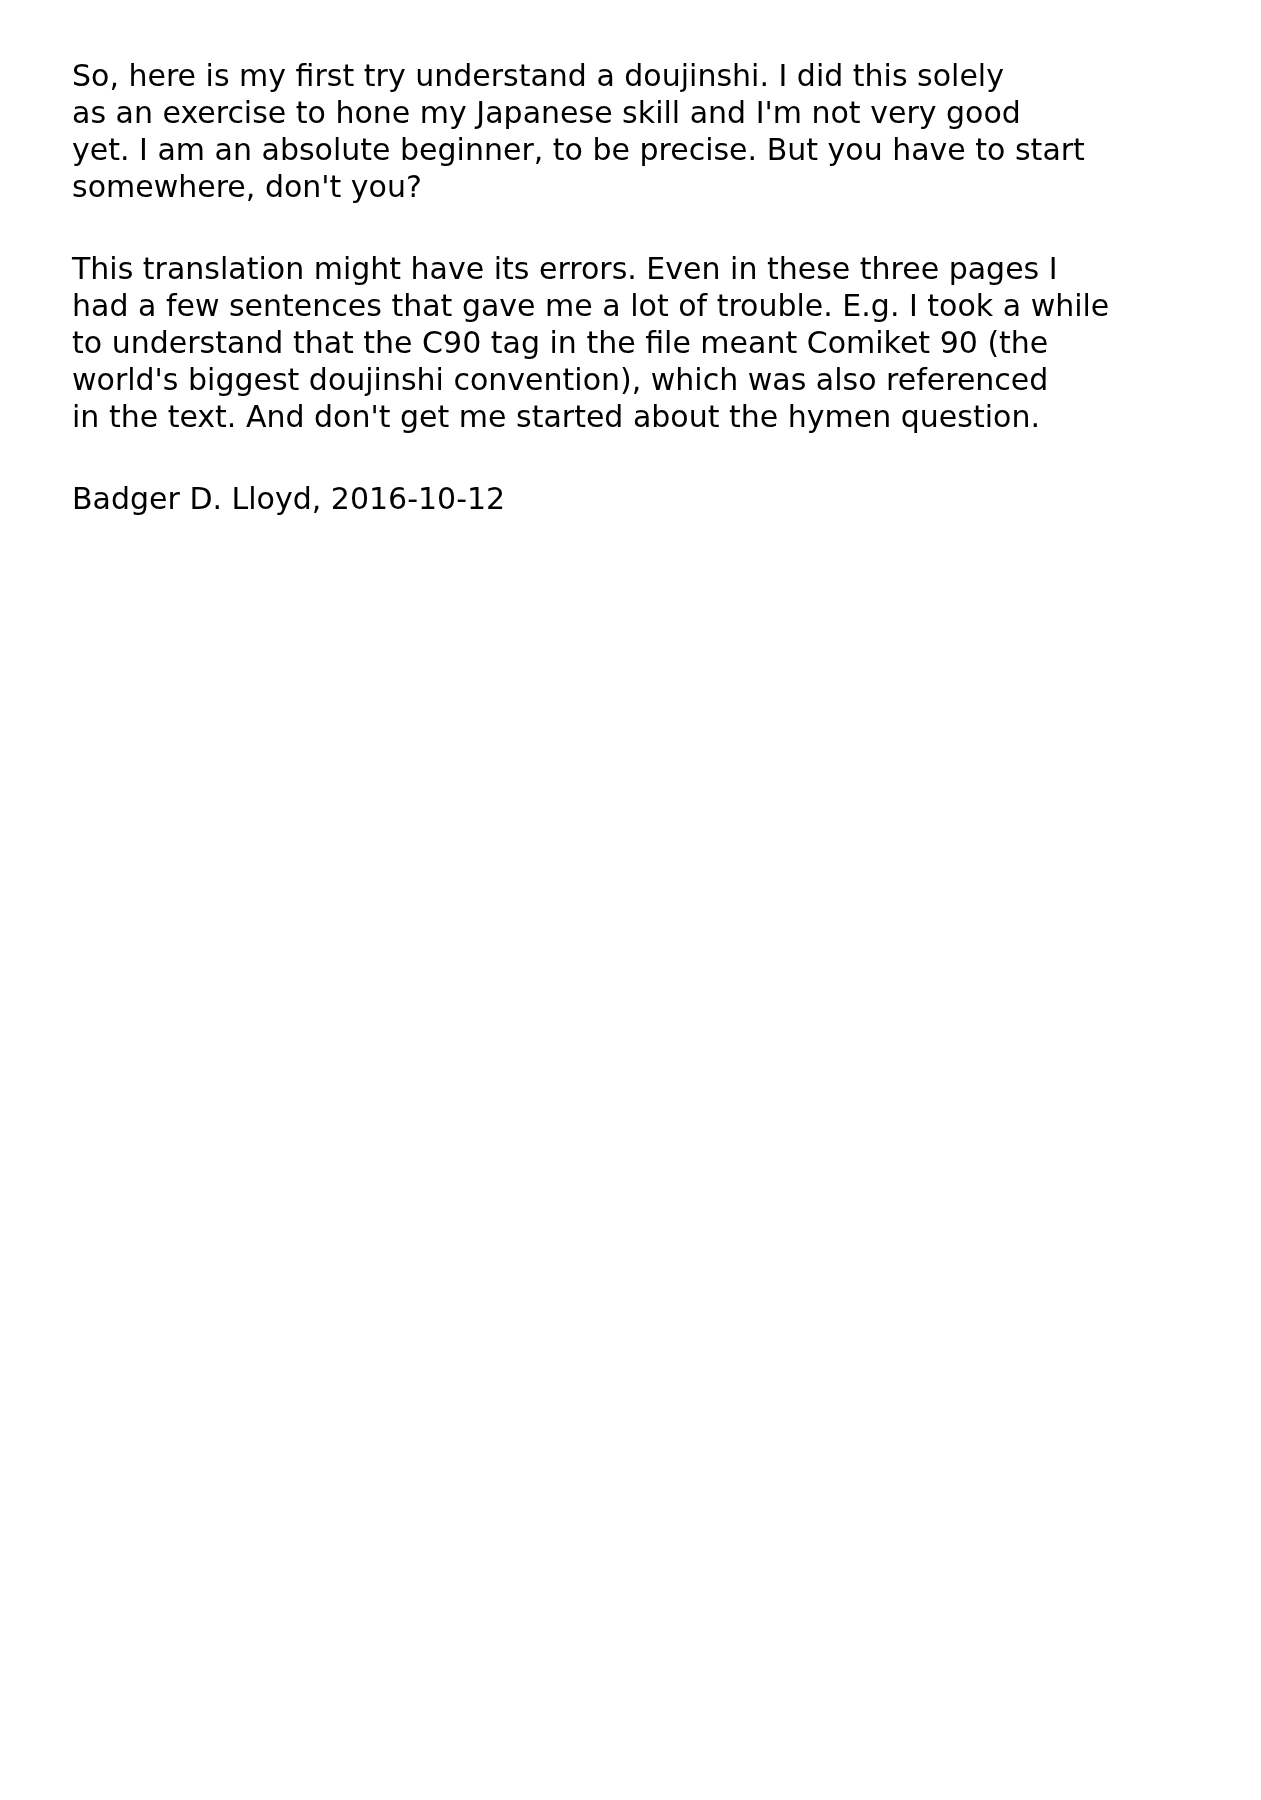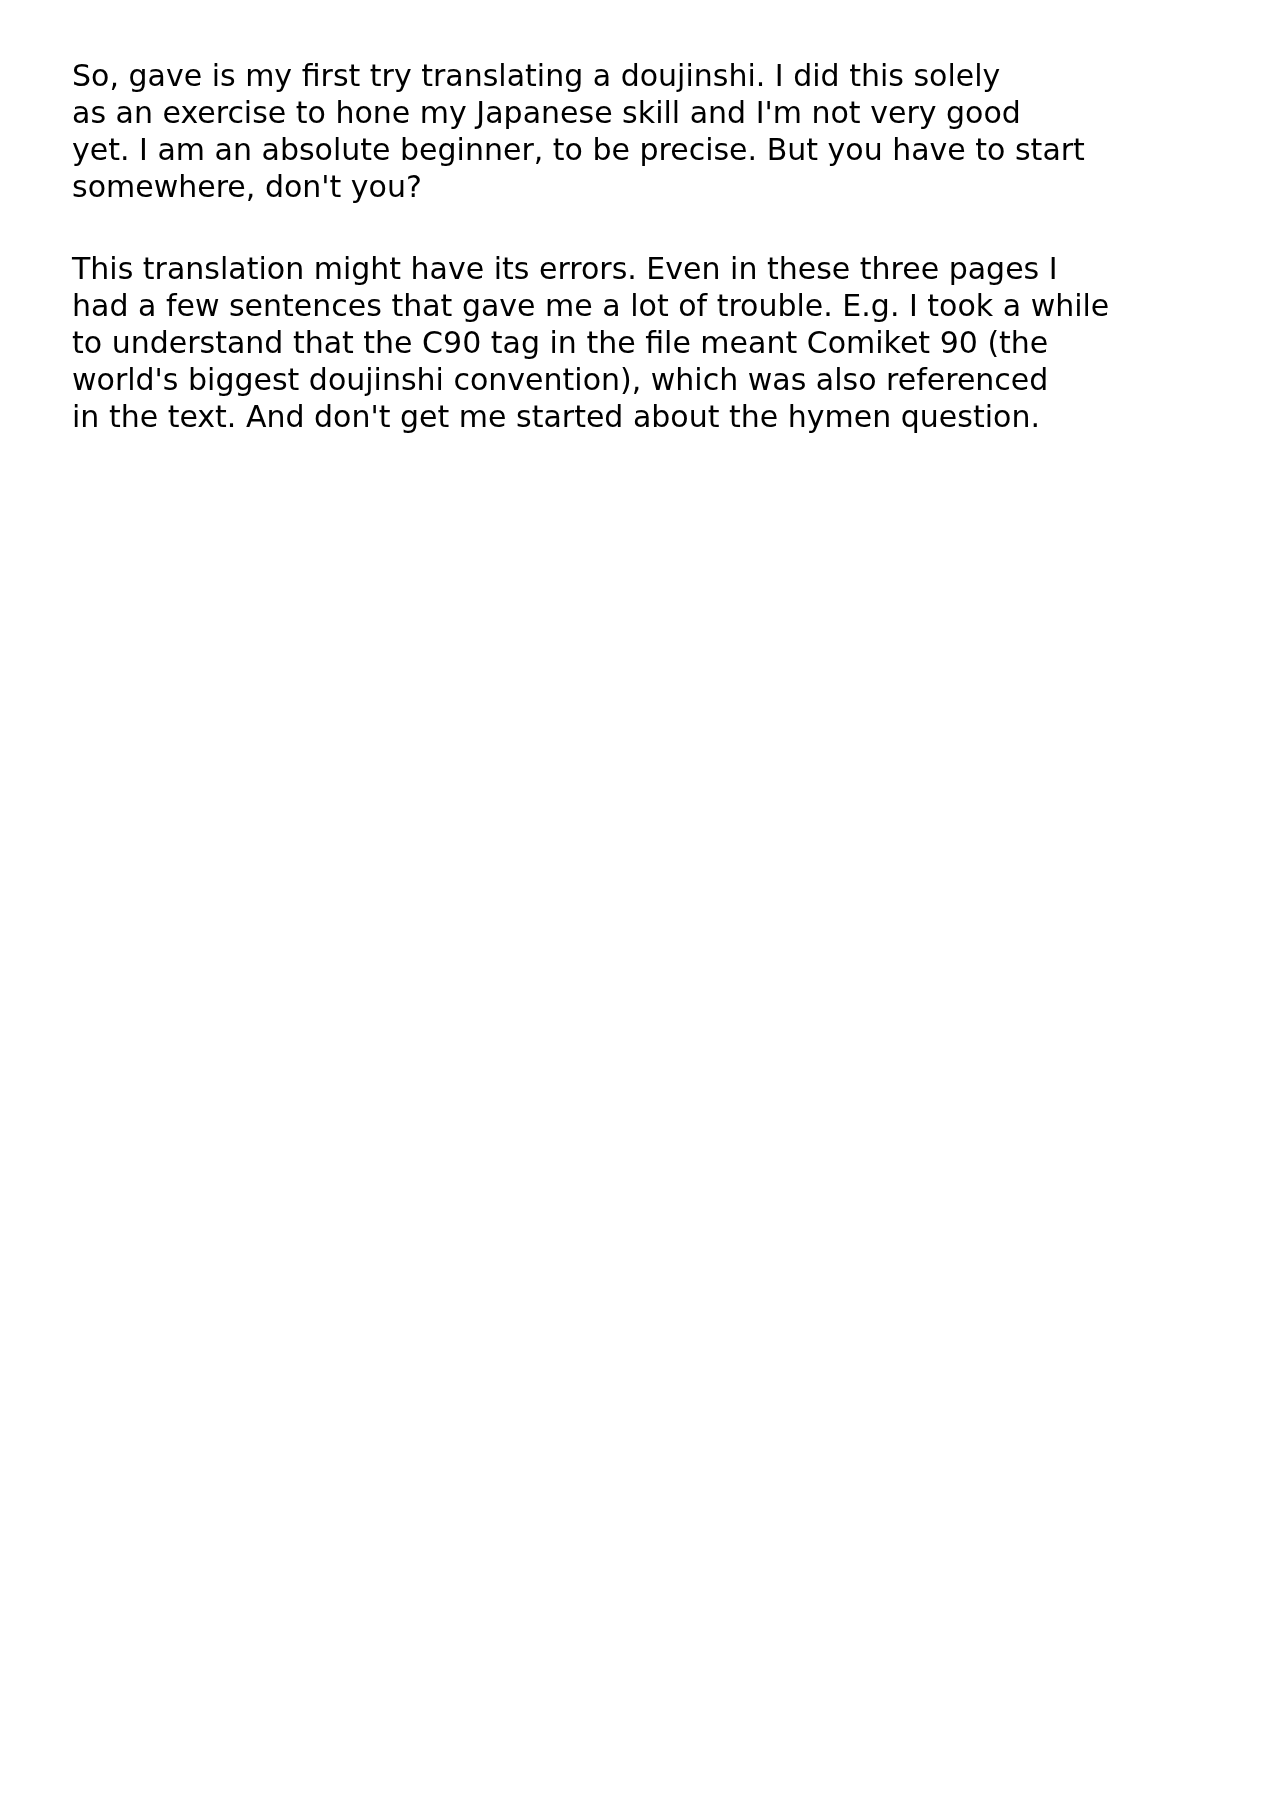--- a/index.html
+++ b/index.html
@@ -35,23 +35,24 @@
   }
   .para:last-child {
     margin-bottom: 0;
   }
 </style>
 </head>
 <body>
 
 <div class="page">
   <div class="content">
-    <p class="para">So, gave is my first try translating a doujinshi. I did this solely
+    <p class="para">So, here is my first try understand a doujinshi. I did this solely
 as an exercise to hone my Japanese skill and I'm not very good
 yet. I am an absolute beginner, to be precise. But you have to start
 somewhere, don't you?</p>
     <p class="para">This translation might have its errors. Even in these three pages I
 had a few sentences that gave me a lot of trouble. E.g. I took a while
 to understand that the C90 tag in the file meant Comiket 90 (the
 world's biggest doujinshi convention), which was also referenced
 in the text. And don't get me started about the hymen question.</p>
+    <p class="para">Badger D. Lloyd, 2016-10-12</p>
   </div>
 </div>
 
 </body></html>

